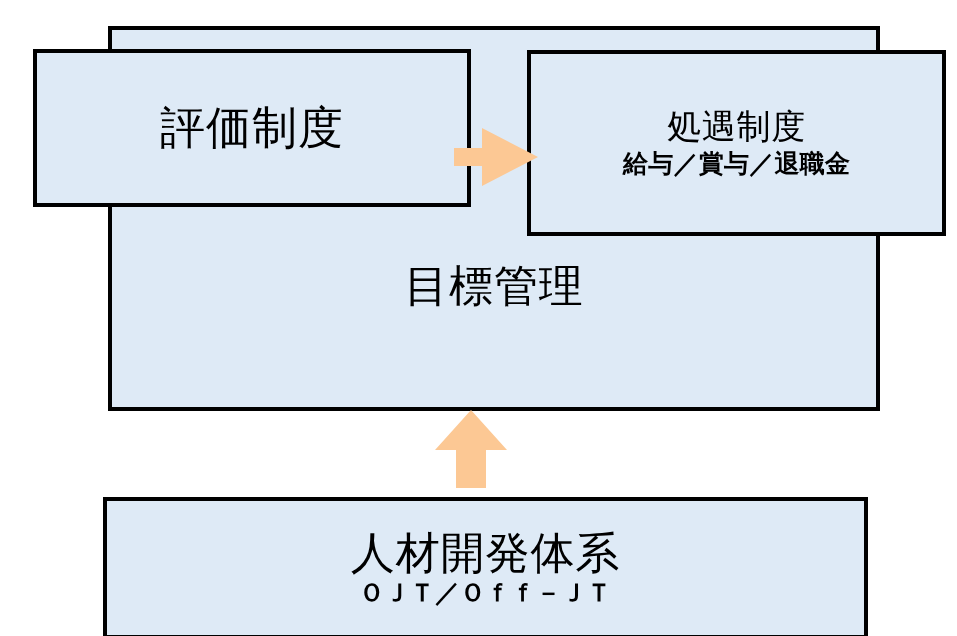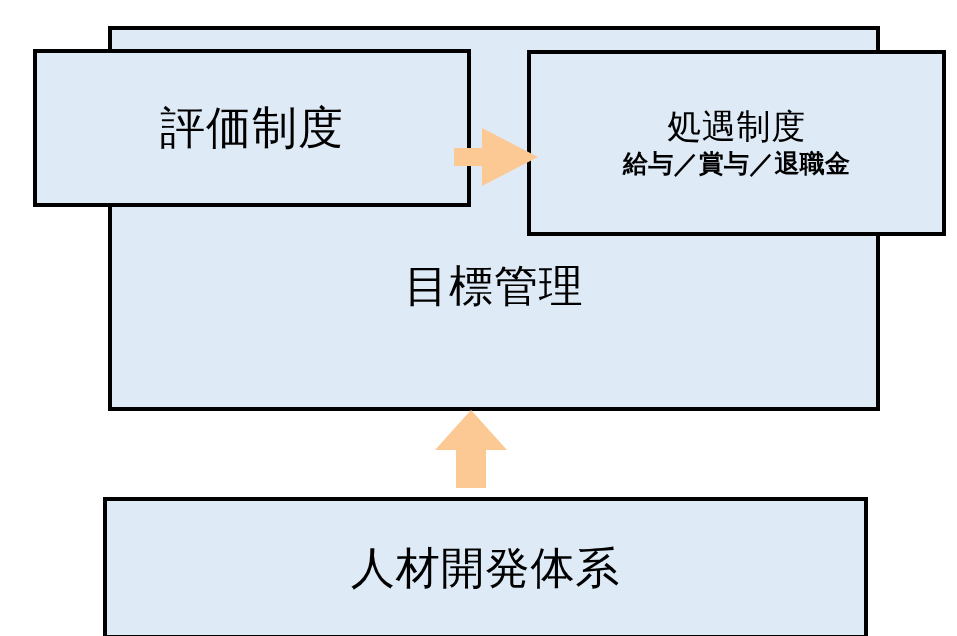--- a/index.html
+++ b/index.html
@@ -117,20 +117,21 @@
     <div class="node-title">評価制度</div>
   </div>
 
   <div class="node" id="node-treatment">
     <div class="node-title">処遇制度</div>
     <div class="node-sub">給与／賞与／退職金</div>
   </div>
 
   <div class="node" id="node-development">
     <div class="node-title">人材開発体系</div>
+    <div class="node-sub">ＯＪＴ／Ｏｆｆ－ＪＴ</div>
   </div>
 
   <div class="arrow" id="arrow-right">
     <svg viewBox="0 0 84 58" preserveAspectRatio="none" aria-hidden="true">
       <polygon points="0,20 28,20 28,0 84,29 28,58 28,38 0,38" fill="#fcc894"></polygon>
     </svg>
   </div>
 
   <div class="arrow" id="arrow-up">
     <svg viewBox="0 0 72 78" preserveAspectRatio="none" aria-hidden="true">

